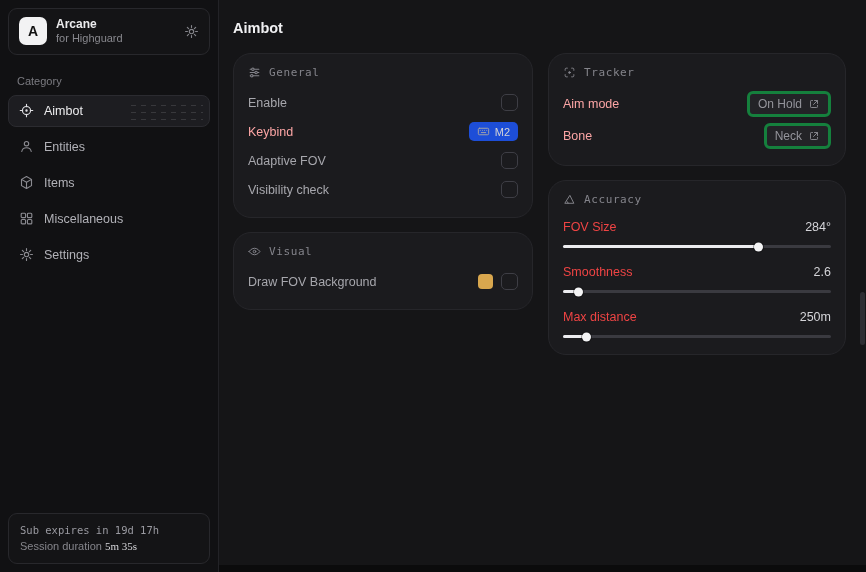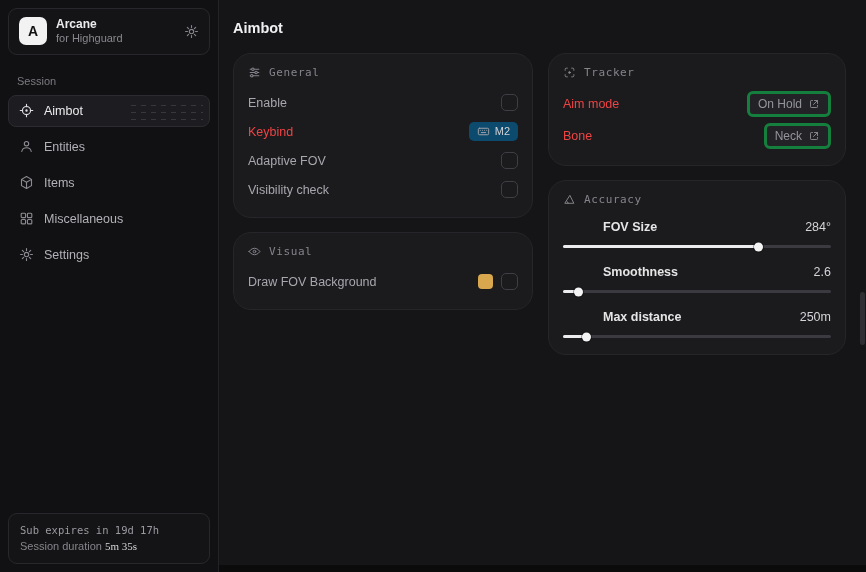--- a/index.html
+++ b/index.html
@@ -96,55 +96,55 @@
     font-size: 11px; letter-spacing: .6px;
     margin-bottom: 9px;
   }
   .row {
     height: 29px;
     display: flex; align-items: center; justify-content: space-between;
   }
   .row-tall { height: 32px; }
   .lbl { font-size: 12.5px; }
   .lbl.muted { color: #a7a7ad; }
-  .lbl.bright { color: #ef4444; font-weight: 500; }
+  .lbl.bright { color: #fca5a5; font-weight: 500; }
 
   .checkbox {
     width: 17px; height: 17px; border-radius: 5px;
     border: 1.5px solid #3e3e45; background: #1b1b1e;
     cursor: pointer; flex: none;
   }
   .swatch {
     width: 15px; height: 15px; border-radius: 4px;
     background: #d9a74e; cursor: pointer; flex: none;
   }
   .ctrl-group { display: flex; align-items: center; gap: 8px; }
 
   .badge {
-    display: flex; gap: 5px;
-    background: #0c4a6e; border-radius: 5px;
+    display: flex; align-items: center; gap: 5px;
+    background: #1d4ed8; border-radius: 5px;
     padding: 3px 8px; font-size: 11px; color: #d2d2d6;
     cursor: pointer;
   }
   .badge .ic { color: #a2a2a8; }
 
   .select-btn {
     display: flex; align-items: center; gap: 6px;
     background: #232327; border: 3px solid #15803d;
     border-radius: 6px; padding: 3px 8px;
     font-size: 12px; color: #94949b;
     font-family: "Liberation Sans", sans-serif;
     cursor: pointer;
   }
   .select-btn .ic { color: #84848b; }
 
   .slider-group { margin-bottom: 12px; }
   .slider-group:last-child { margin-bottom: 3px; }
   .slider-head { display: flex; justify-content: space-between; align-items: center; height: 24px; }
-  .s-label { font-size: 12.5px; color: #e5e5e5; font-weight: 700; margin-left: 40px; }
+  .s-label { font-size: 12.5px; color: #ef4444; font-weight: 400; }
   .s-value { font-size: 12.5px; color: #d4d4d8; }
   .track {
     height: 3px; border-radius: 2px; background: #3a3a40;
     margin-top: 6px; position: relative; cursor: pointer;
   }
   .fill { height: 100%; background: #ececef; border-radius: 2px; position: relative; }
   .thumb {
     position: absolute; right: -4px; top: 50%;
     transform: translateY(-50%);
     width: 9px; height: 9px; border-radius: 50%;
@@ -180,21 +180,21 @@
         <div class="brand-sub">for Highguard</div>
       </div>
       <span class="gear-btn ic">
         <svg width="15" height="15" viewBox="0 0 24 24" fill="none" stroke="currentColor" stroke-width="1.8" stroke-linecap="round">
           <circle cx="12" cy="12" r="3.5"></circle>
           <path d="M12 2.5v3M12 18.5v3M2.5 12h3M18.5 12h3M5.3 5.3l2.1 2.1M16.6 16.6l2.1 2.1M18.7 5.3l-2.1 2.1M7.4 16.6l-2.1 2.1"></path>
         </svg>
       </span>
     </div>
 
-    <div class="category">Session</div>
+    <div class="category">Category</div>
 
     <nav class="nav">
       <div class="side-item active">
         <span class="ic">
           <svg width="15" height="15" viewBox="0 0 24 24" fill="none" stroke="currentColor" stroke-width="1.8" stroke-linecap="round">
             <circle cx="12" cy="12" r="6.5"></circle>
               <path d="M12 2v4M12 18v4M2 12h4M18 12h4"></path>
               <circle cx="12" cy="12" r="1" fill="currentColor"></circle>
           </svg>
         </span>

